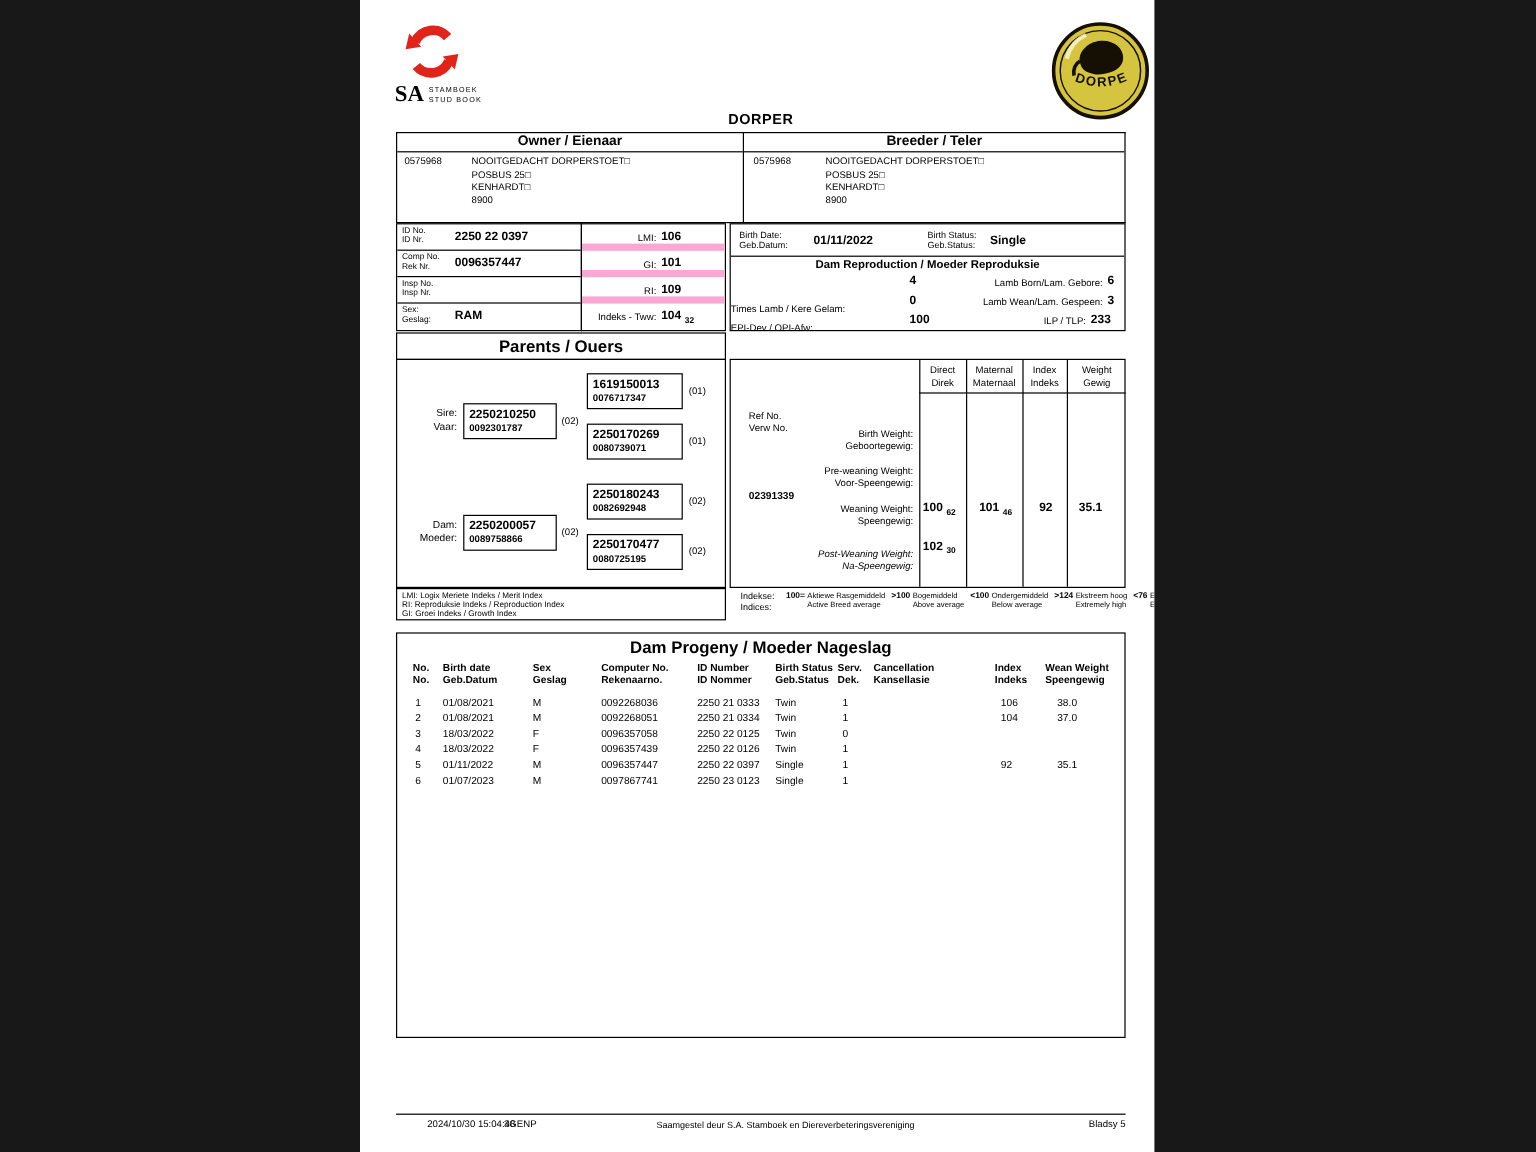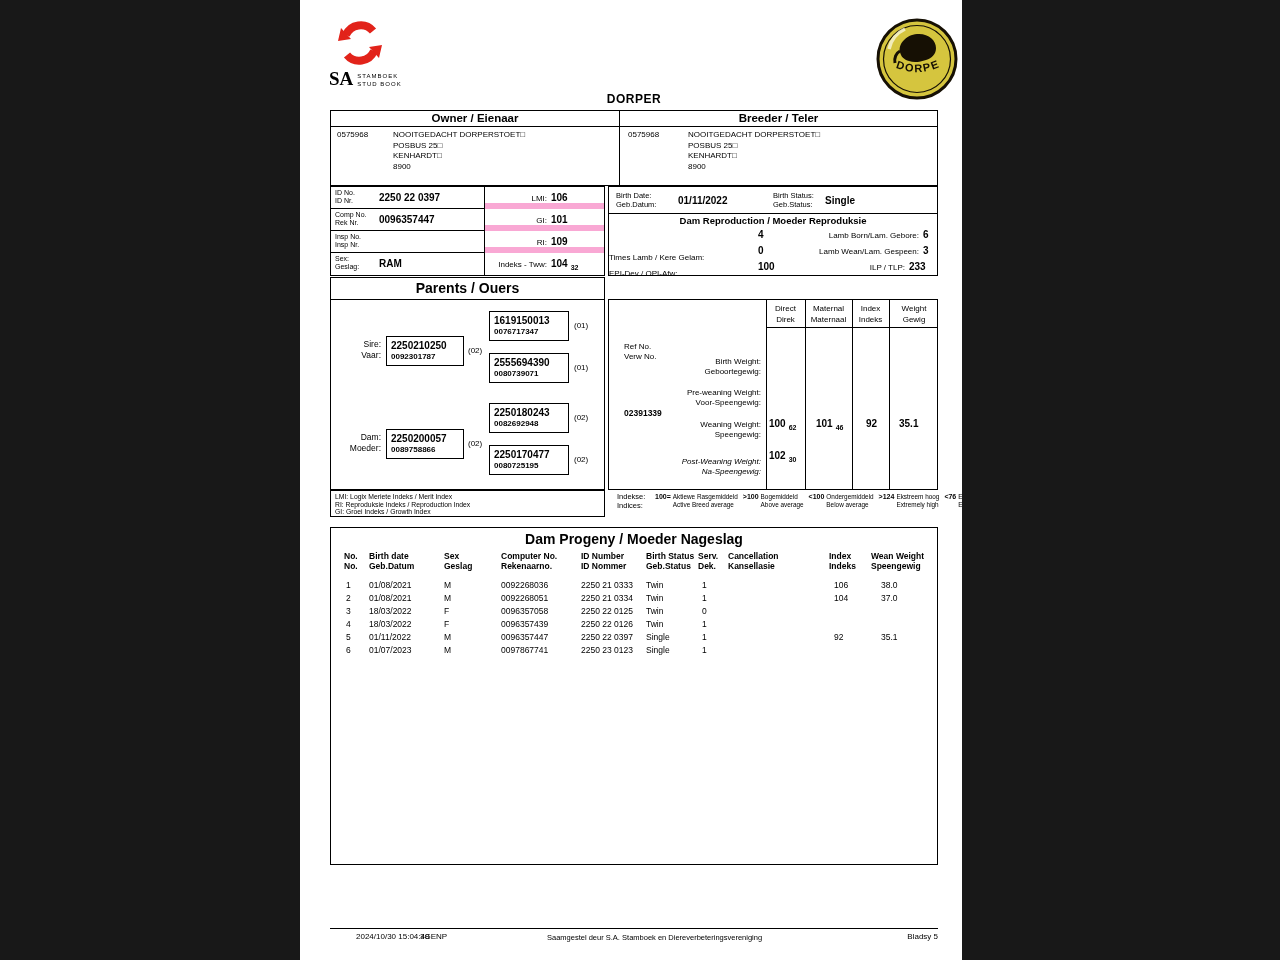--- a/index.html
+++ b/index.html
@@ -327,21 +327,21 @@
     </div>
     <span class="ptag" id="tag-dam">(02)</span>
 
     <div class="pbox" id="pbox-ss">
       <div class="l1">1619150013</div>
       <div class="l2">0076717347</div>
     </div>
     <span class="ptag" id="tag-ss">(01)</span>
 
     <div class="pbox" id="pbox-sd">
-      <div class="l1">2555694390</div>
+      <div class="l1">2250170269</div>
       <div class="l2">0080739071</div>
     </div>
     <span class="ptag" id="tag-sd">(01)</span>
 
     <div class="pbox" id="pbox-ds">
       <div class="l1">2250180243</div>
       <div class="l2">0082692948</div>
     </div>
     <span class="ptag" id="tag-ds">(02)</span>
 

